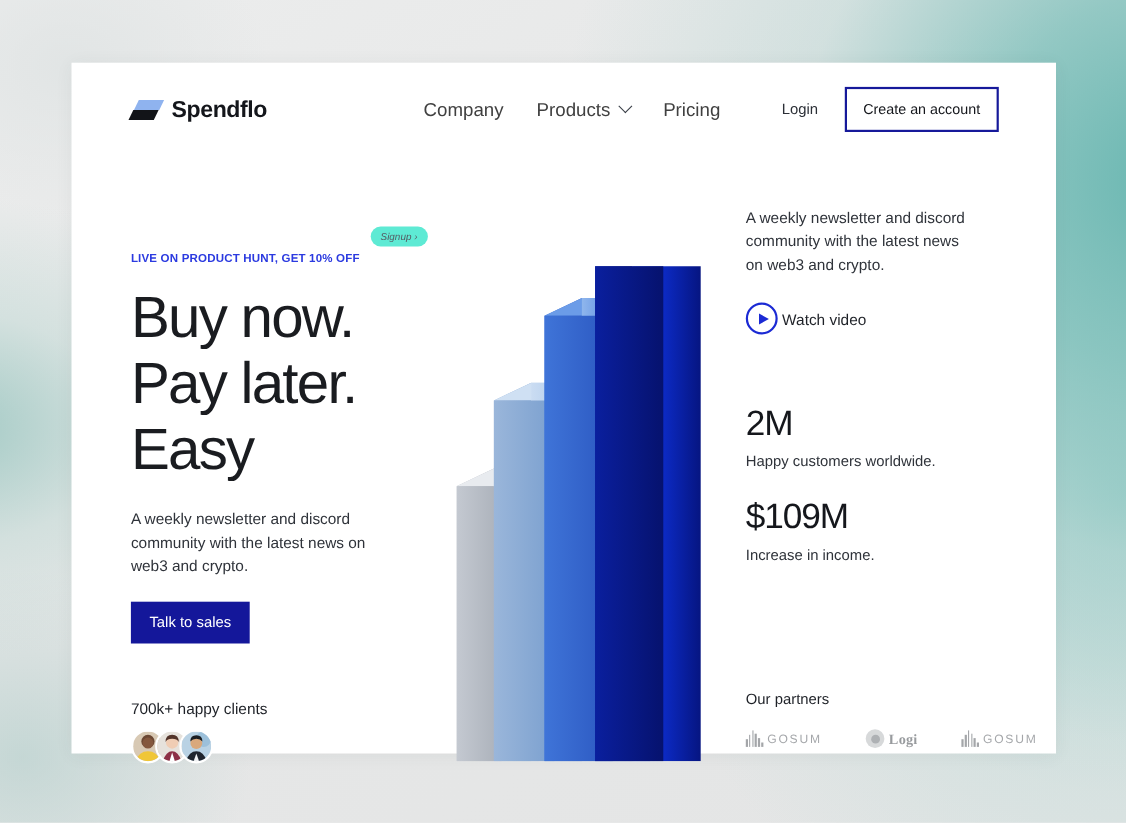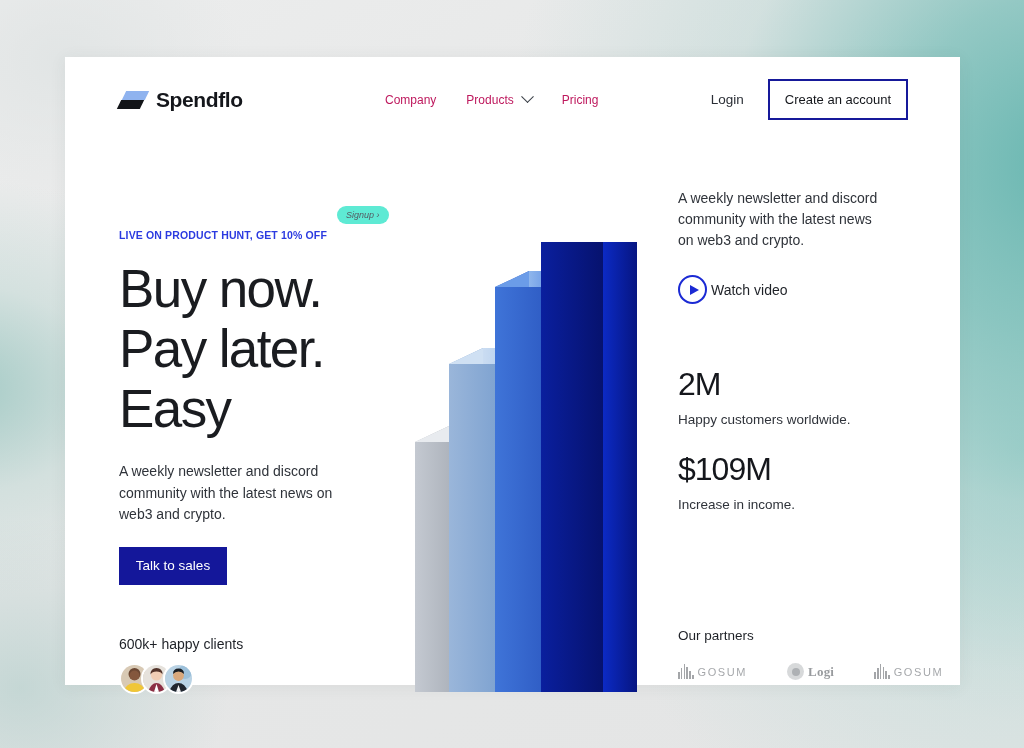--- a/index.html
+++ b/index.html
@@ -80,22 +80,22 @@
   }
 
   #primary-nav {
     position: absolute;
     left: 320px;
     display: flex;
     align-items: center;
     gap: 30px;
   }
   .nav-link {
-    font-size: 12px;
-    color: #be185d;
+    font-size: 17px;
+    color: #404040;
     cursor: pointer;
     display: flex;
     align-items: center;
     gap: 9px;
     white-space: nowrap;
   }
   .caret {
     display: inline-block;
     width: 9px;
     height: 9px;
@@ -382,21 +382,21 @@
         <span>Pay later.</span><br>
         <span>Easy</span>
       </h1>
 
       <p id="hero-sub">A weekly newsletter and discord community with the latest news on web3 and crypto.</p>
 
       <button id="talk-to-sales-btn">Talk to sales</button>
     </div>
 
     <div id="social-proof">
-      <div id="clients-count">600k+ happy clients</div>
+      <div id="clients-count">700k+ happy clients</div>
       <div id="avatar-stack">
 
         <span class="avatar">
           <svg width="27" height="27" viewBox="0 0 27 27">
             <rect width="27" height="27" fill="#d8c9b4"></rect>
             <circle cx="13.5" cy="9" r="6" fill="#6b4733"></circle>
             <path d="M2 27 q3.5 -9 11.5 -9 q8 0 11.5 9 z" fill="#f0c637"></path>
             <circle cx="13.5" cy="10.5" r="5" fill="#84573d"></circle>
           </svg>
         </span>

